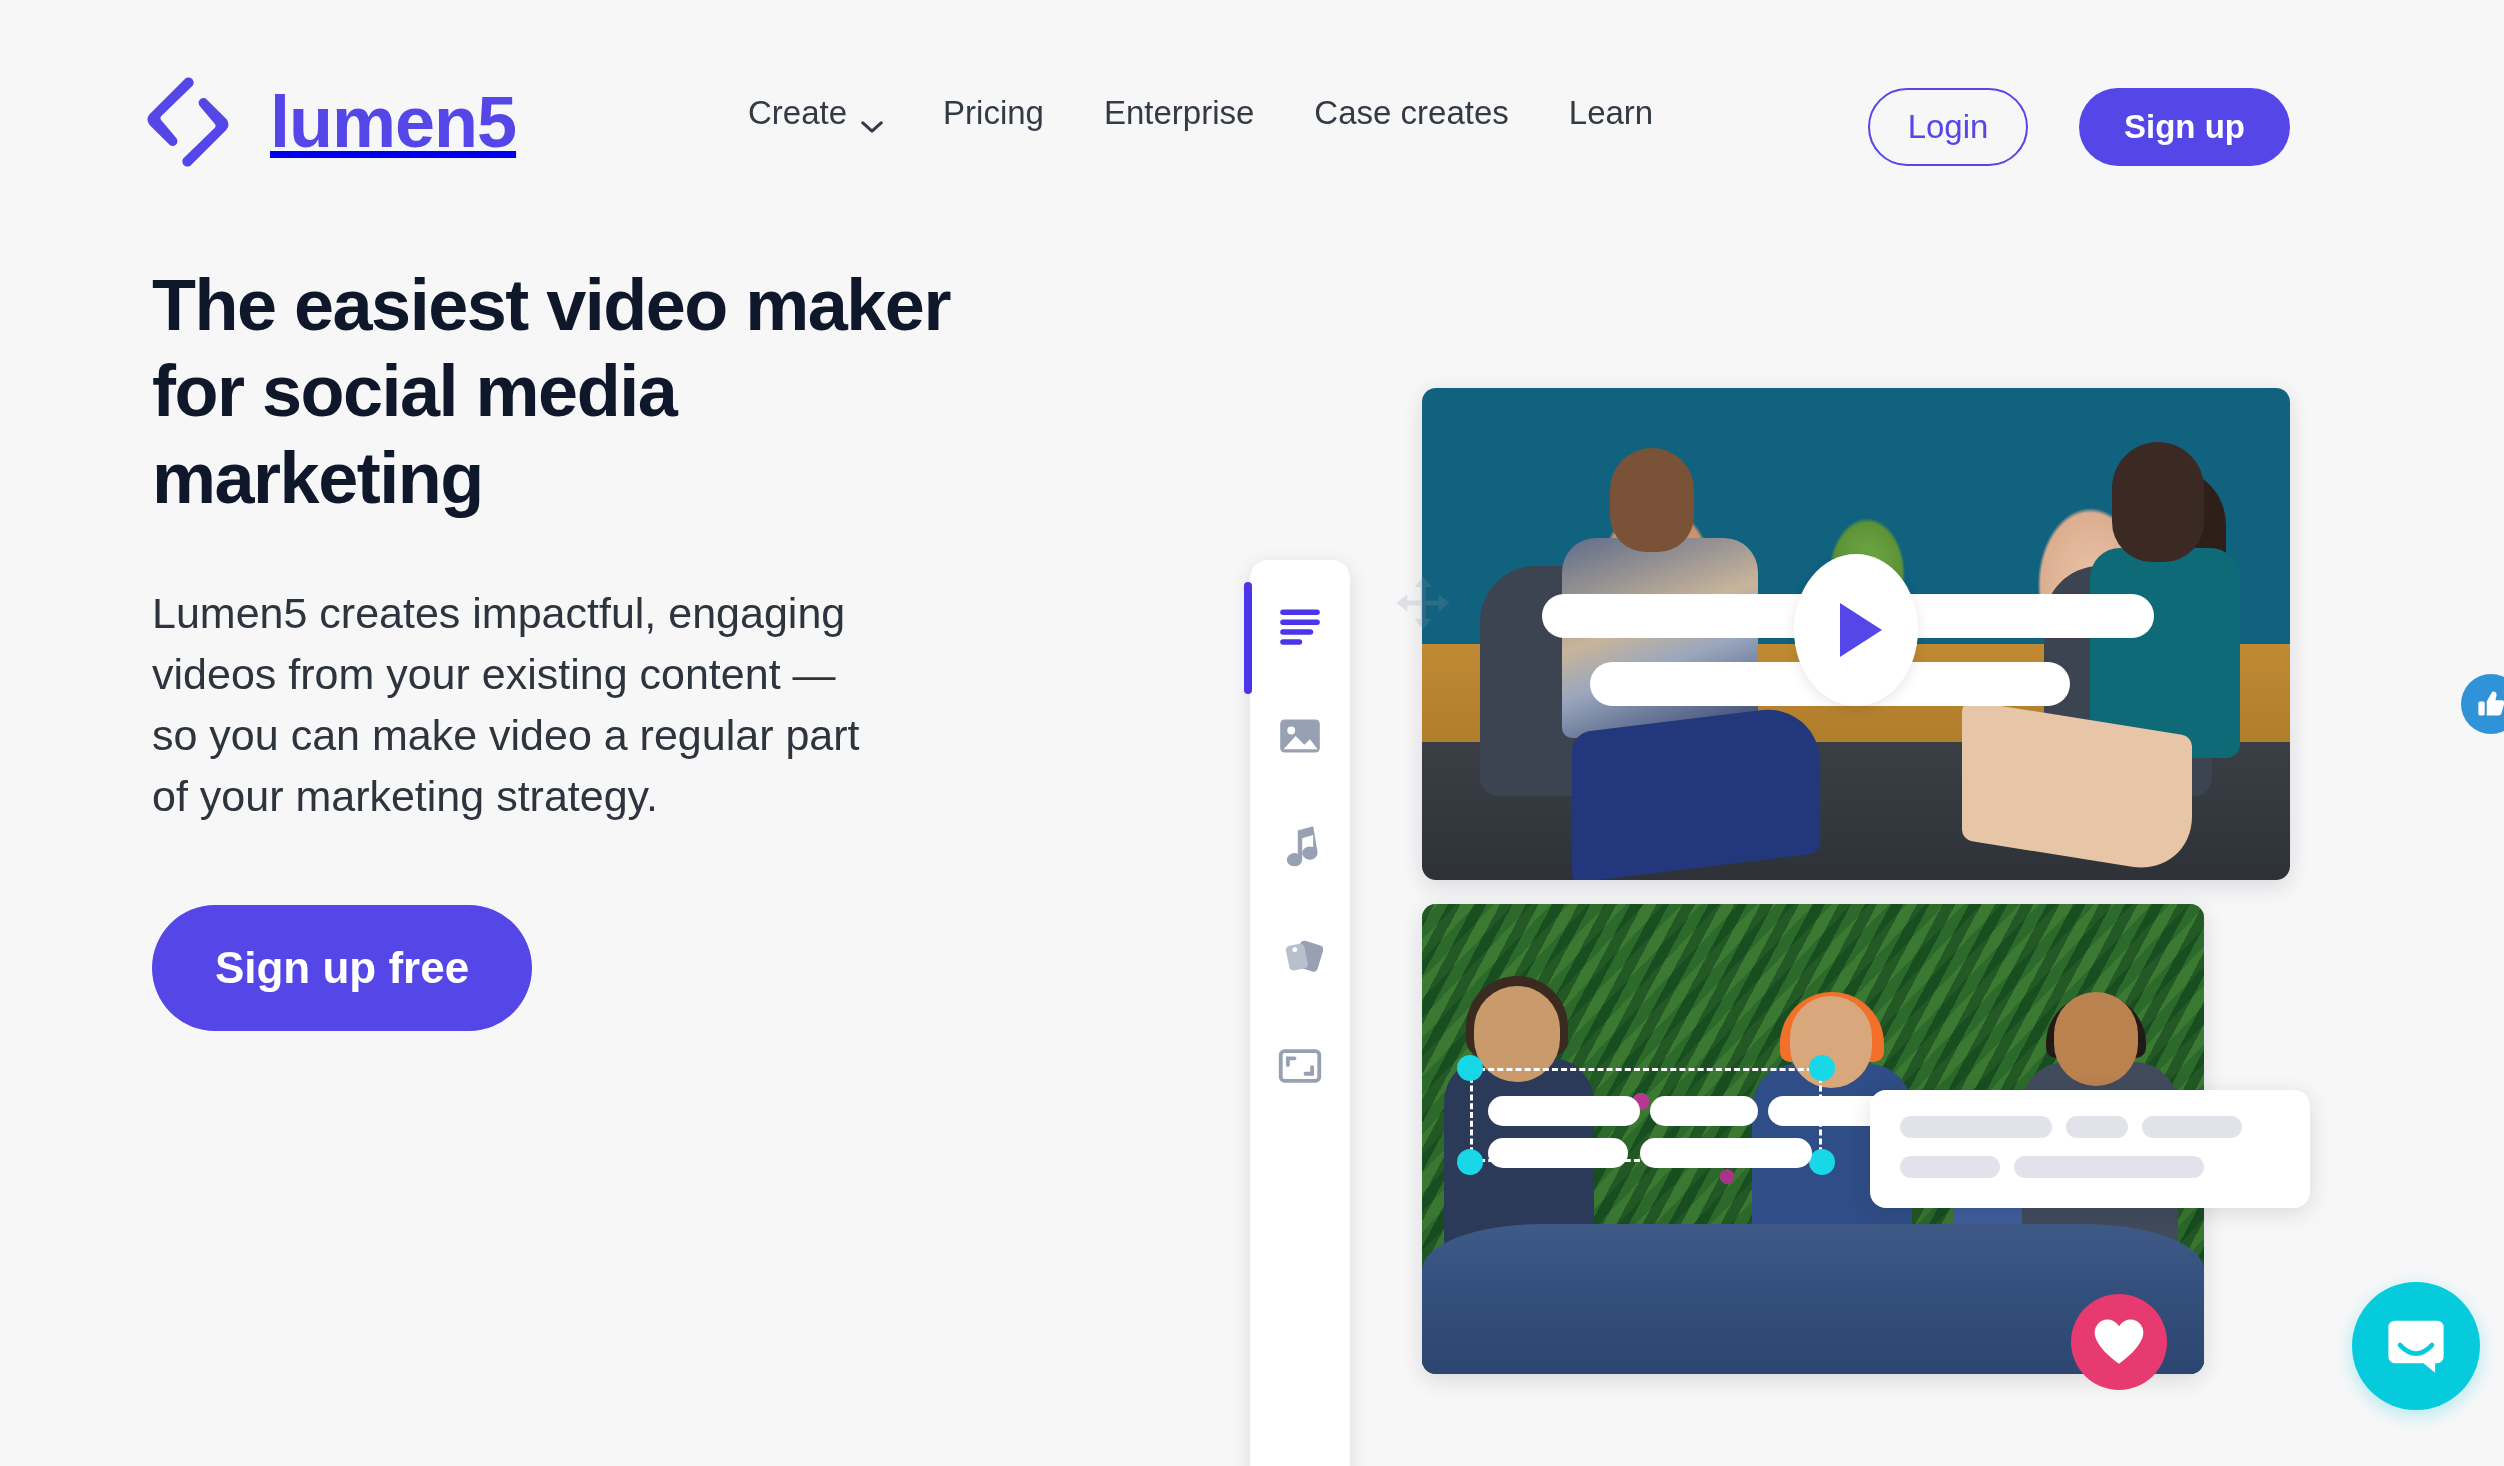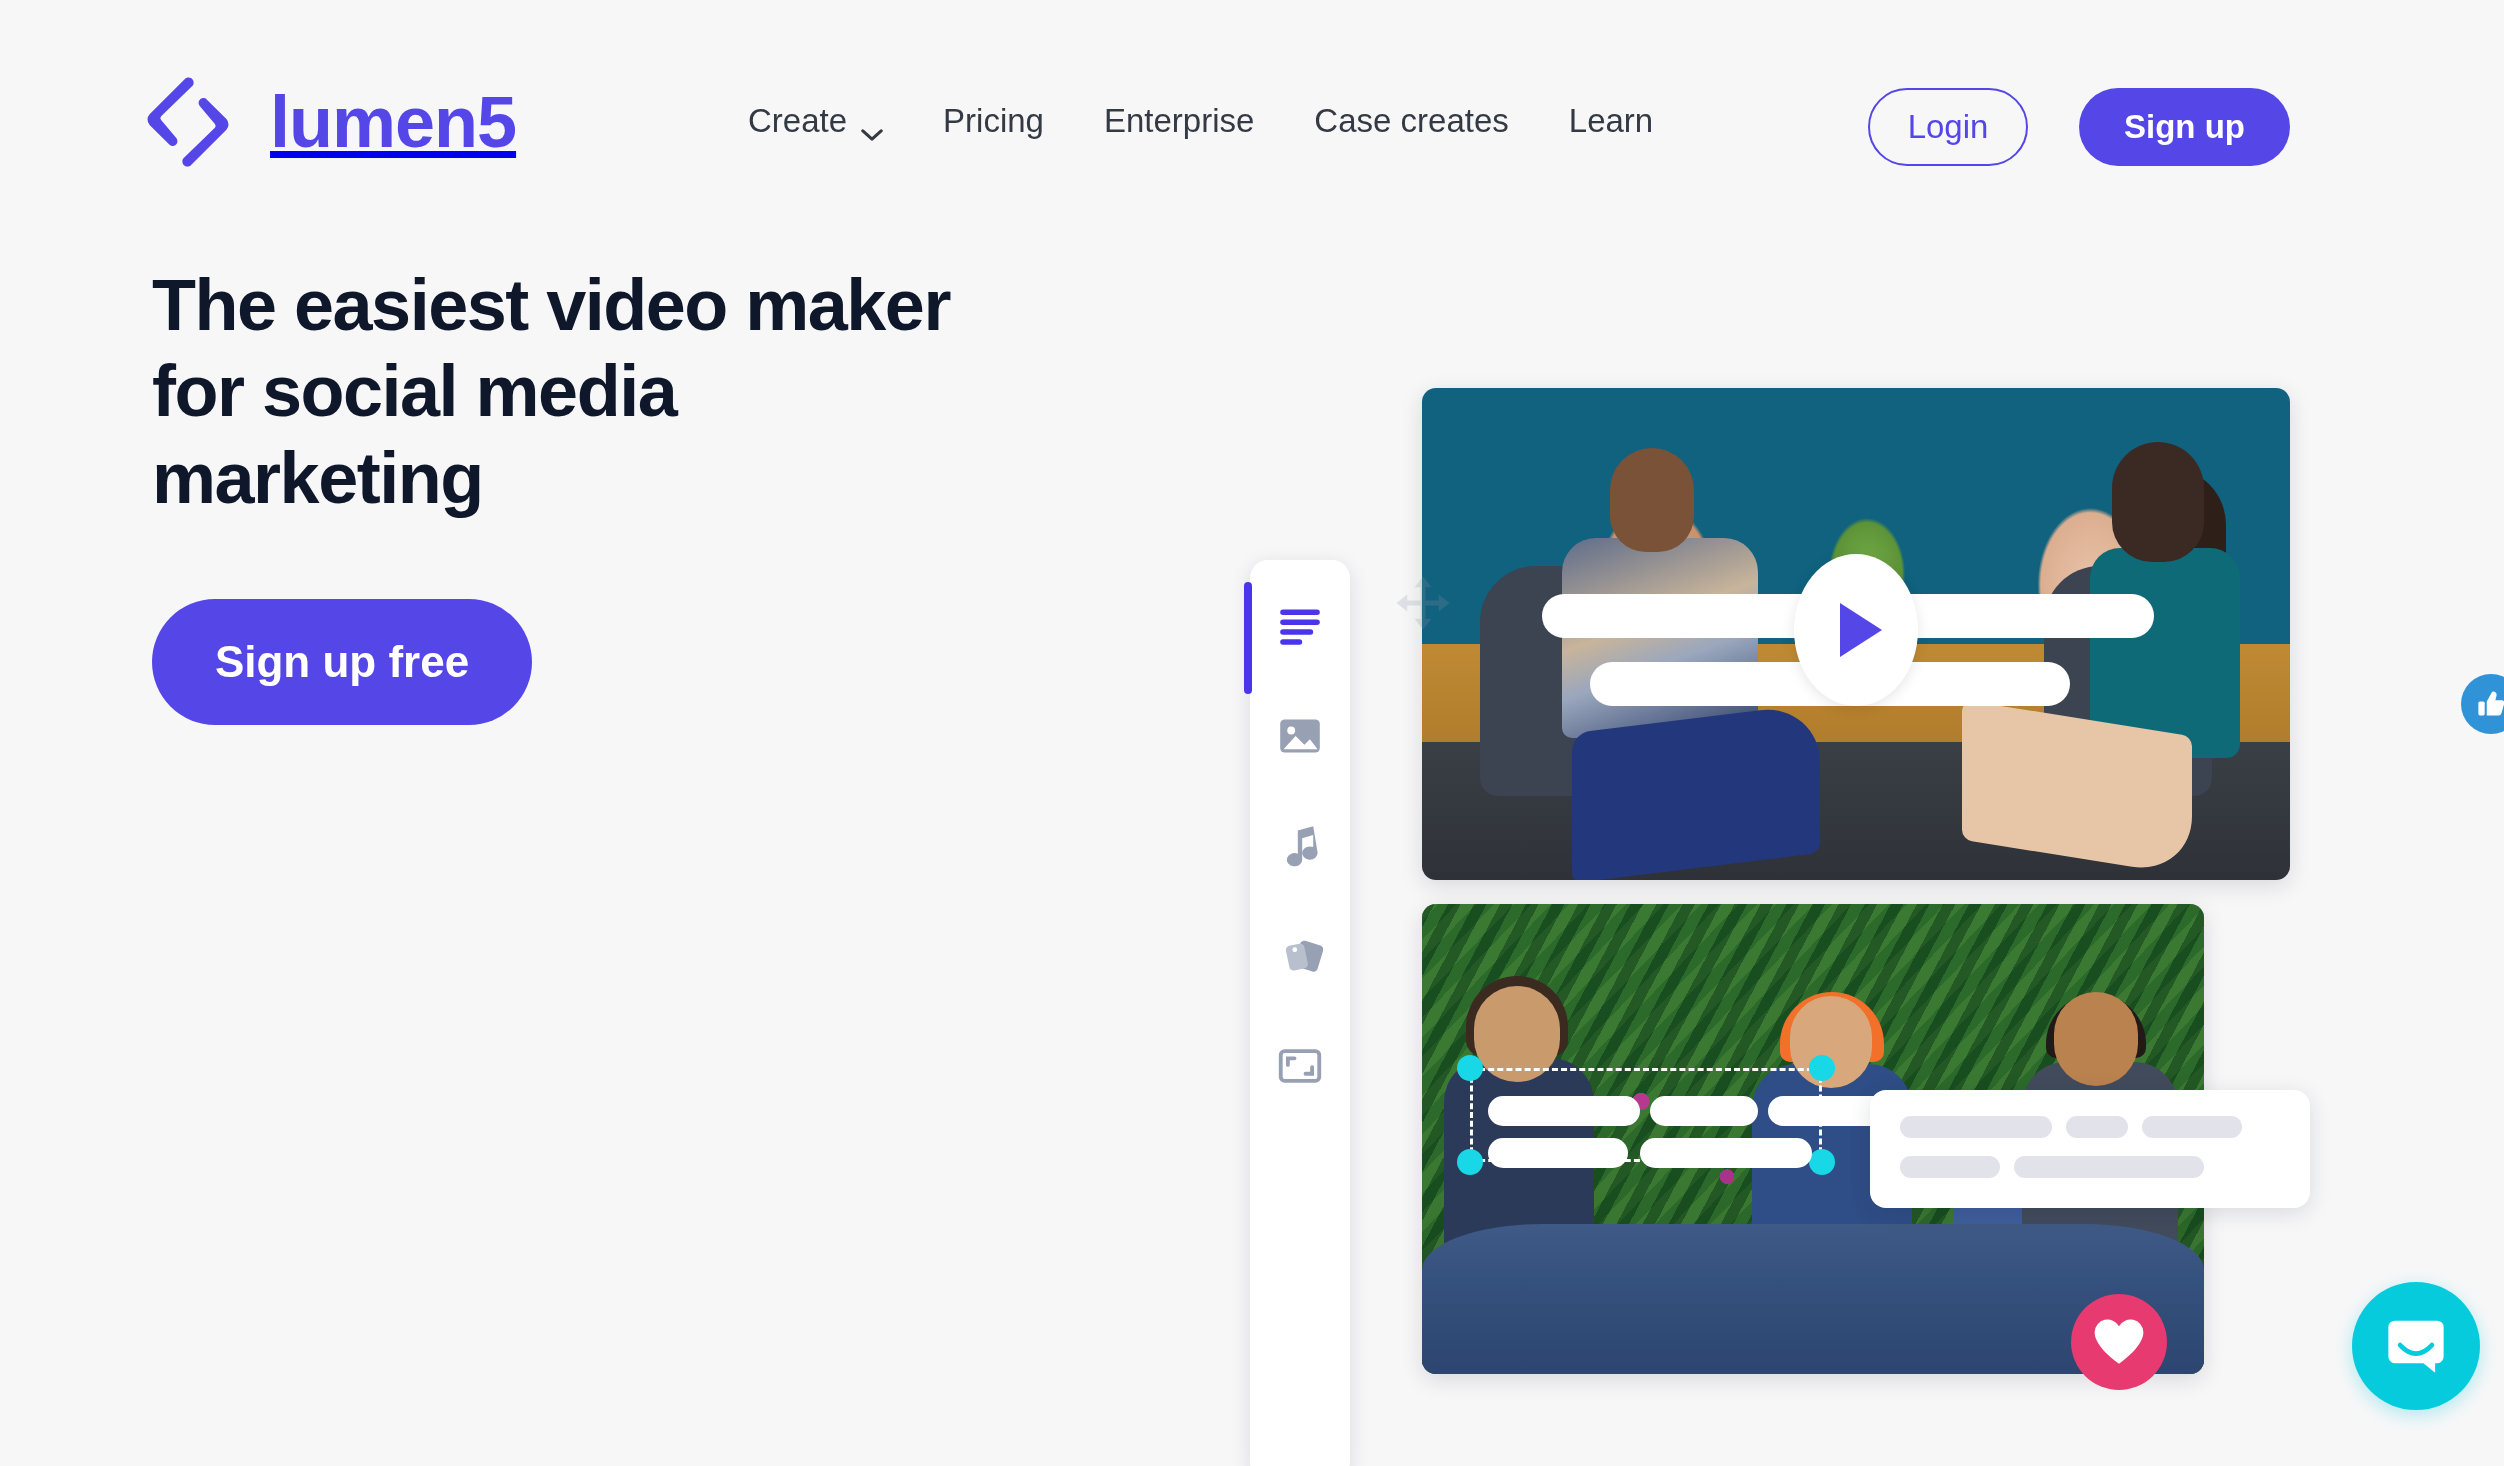--- a/index.html
+++ b/index.html
@@ -21,21 +21,21 @@
     display:flex; align-items:center; gap:34px;
   }
   .brand-mark { width:96px; height:96px; flex:0 0 auto; }
   .brand-name {
     font-size:72px; font-weight:700; color:#5546e8;
     letter-spacing:-1px; line-height:1;
   }
 
   .nav {
     position:absolute; left:718px; top:96px;
-    display:flex; align-items:center; gap:0;margin-top:8px;
+    display:flex; align-items:center; gap:0;
   }
   .nav-item {
     font-size:33px; color:#343a44; line-height:1;
     padding:0 30px; cursor:pointer; white-space:nowrap;
     display:flex; align-items:center; gap:14px;
   }
   .chev { display:inline-block; width:22px; height:13px; }
 
   .btn-login {
     position:absolute; left:1868px; top:88px;
@@ -285,20 +285,21 @@
     <span class="nav-item">Case creates</span>
     <span class="nav-item">Learn</span>
   </nav>
 
   <button class="btn-login">Login</button>
   <button class="btn-signup">Sign up</button>
 </header>
 
 <section class="hero-left">
   <h1 class="hero-title">The easiest video maker for social media marketing</h1>
+  <p class="hero-sub">Lumen5 creates impactful, engaging videos from your existing content — so you can make video a regular part of your marketing strategy.</p>
   <button class="btn-cta">Sign up free</button>
 </section>
 
 <section class="hero-right">
 
   <div class="vid-card-top">
     <div class="photo-a">
       <div class="chairL"></div>
         <div class="chairR"></div>
       <div class="plant"></div>

